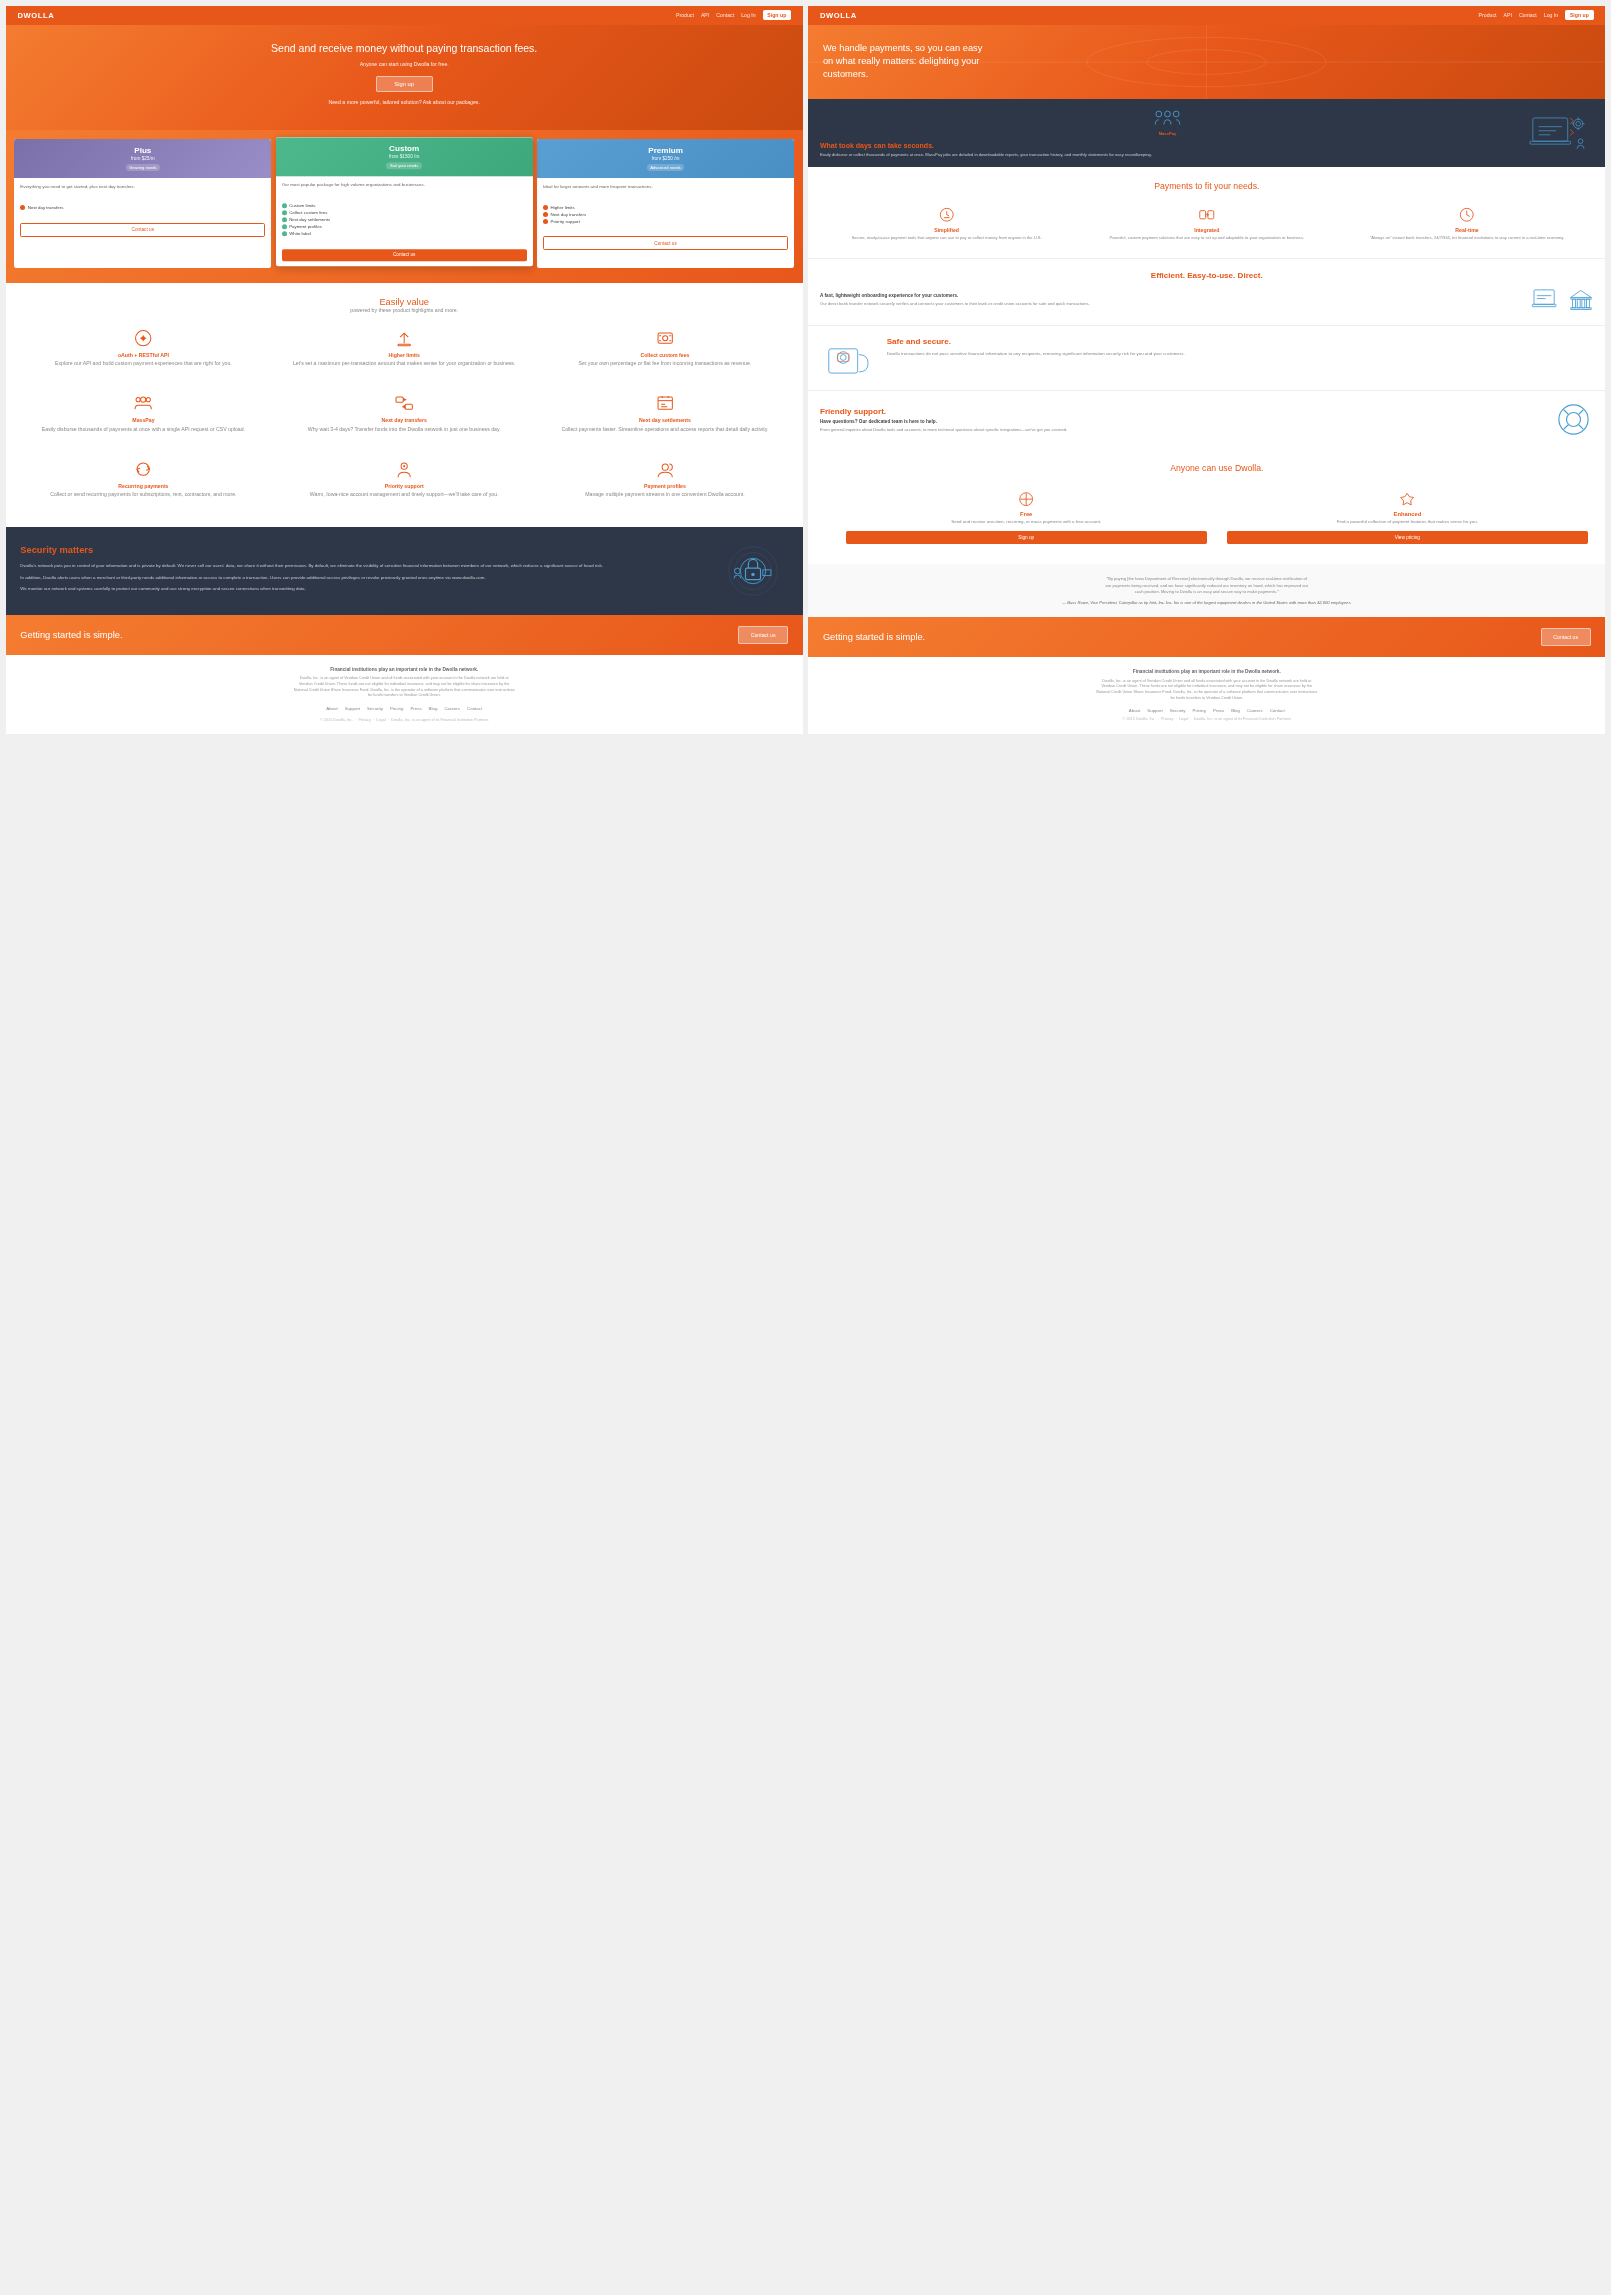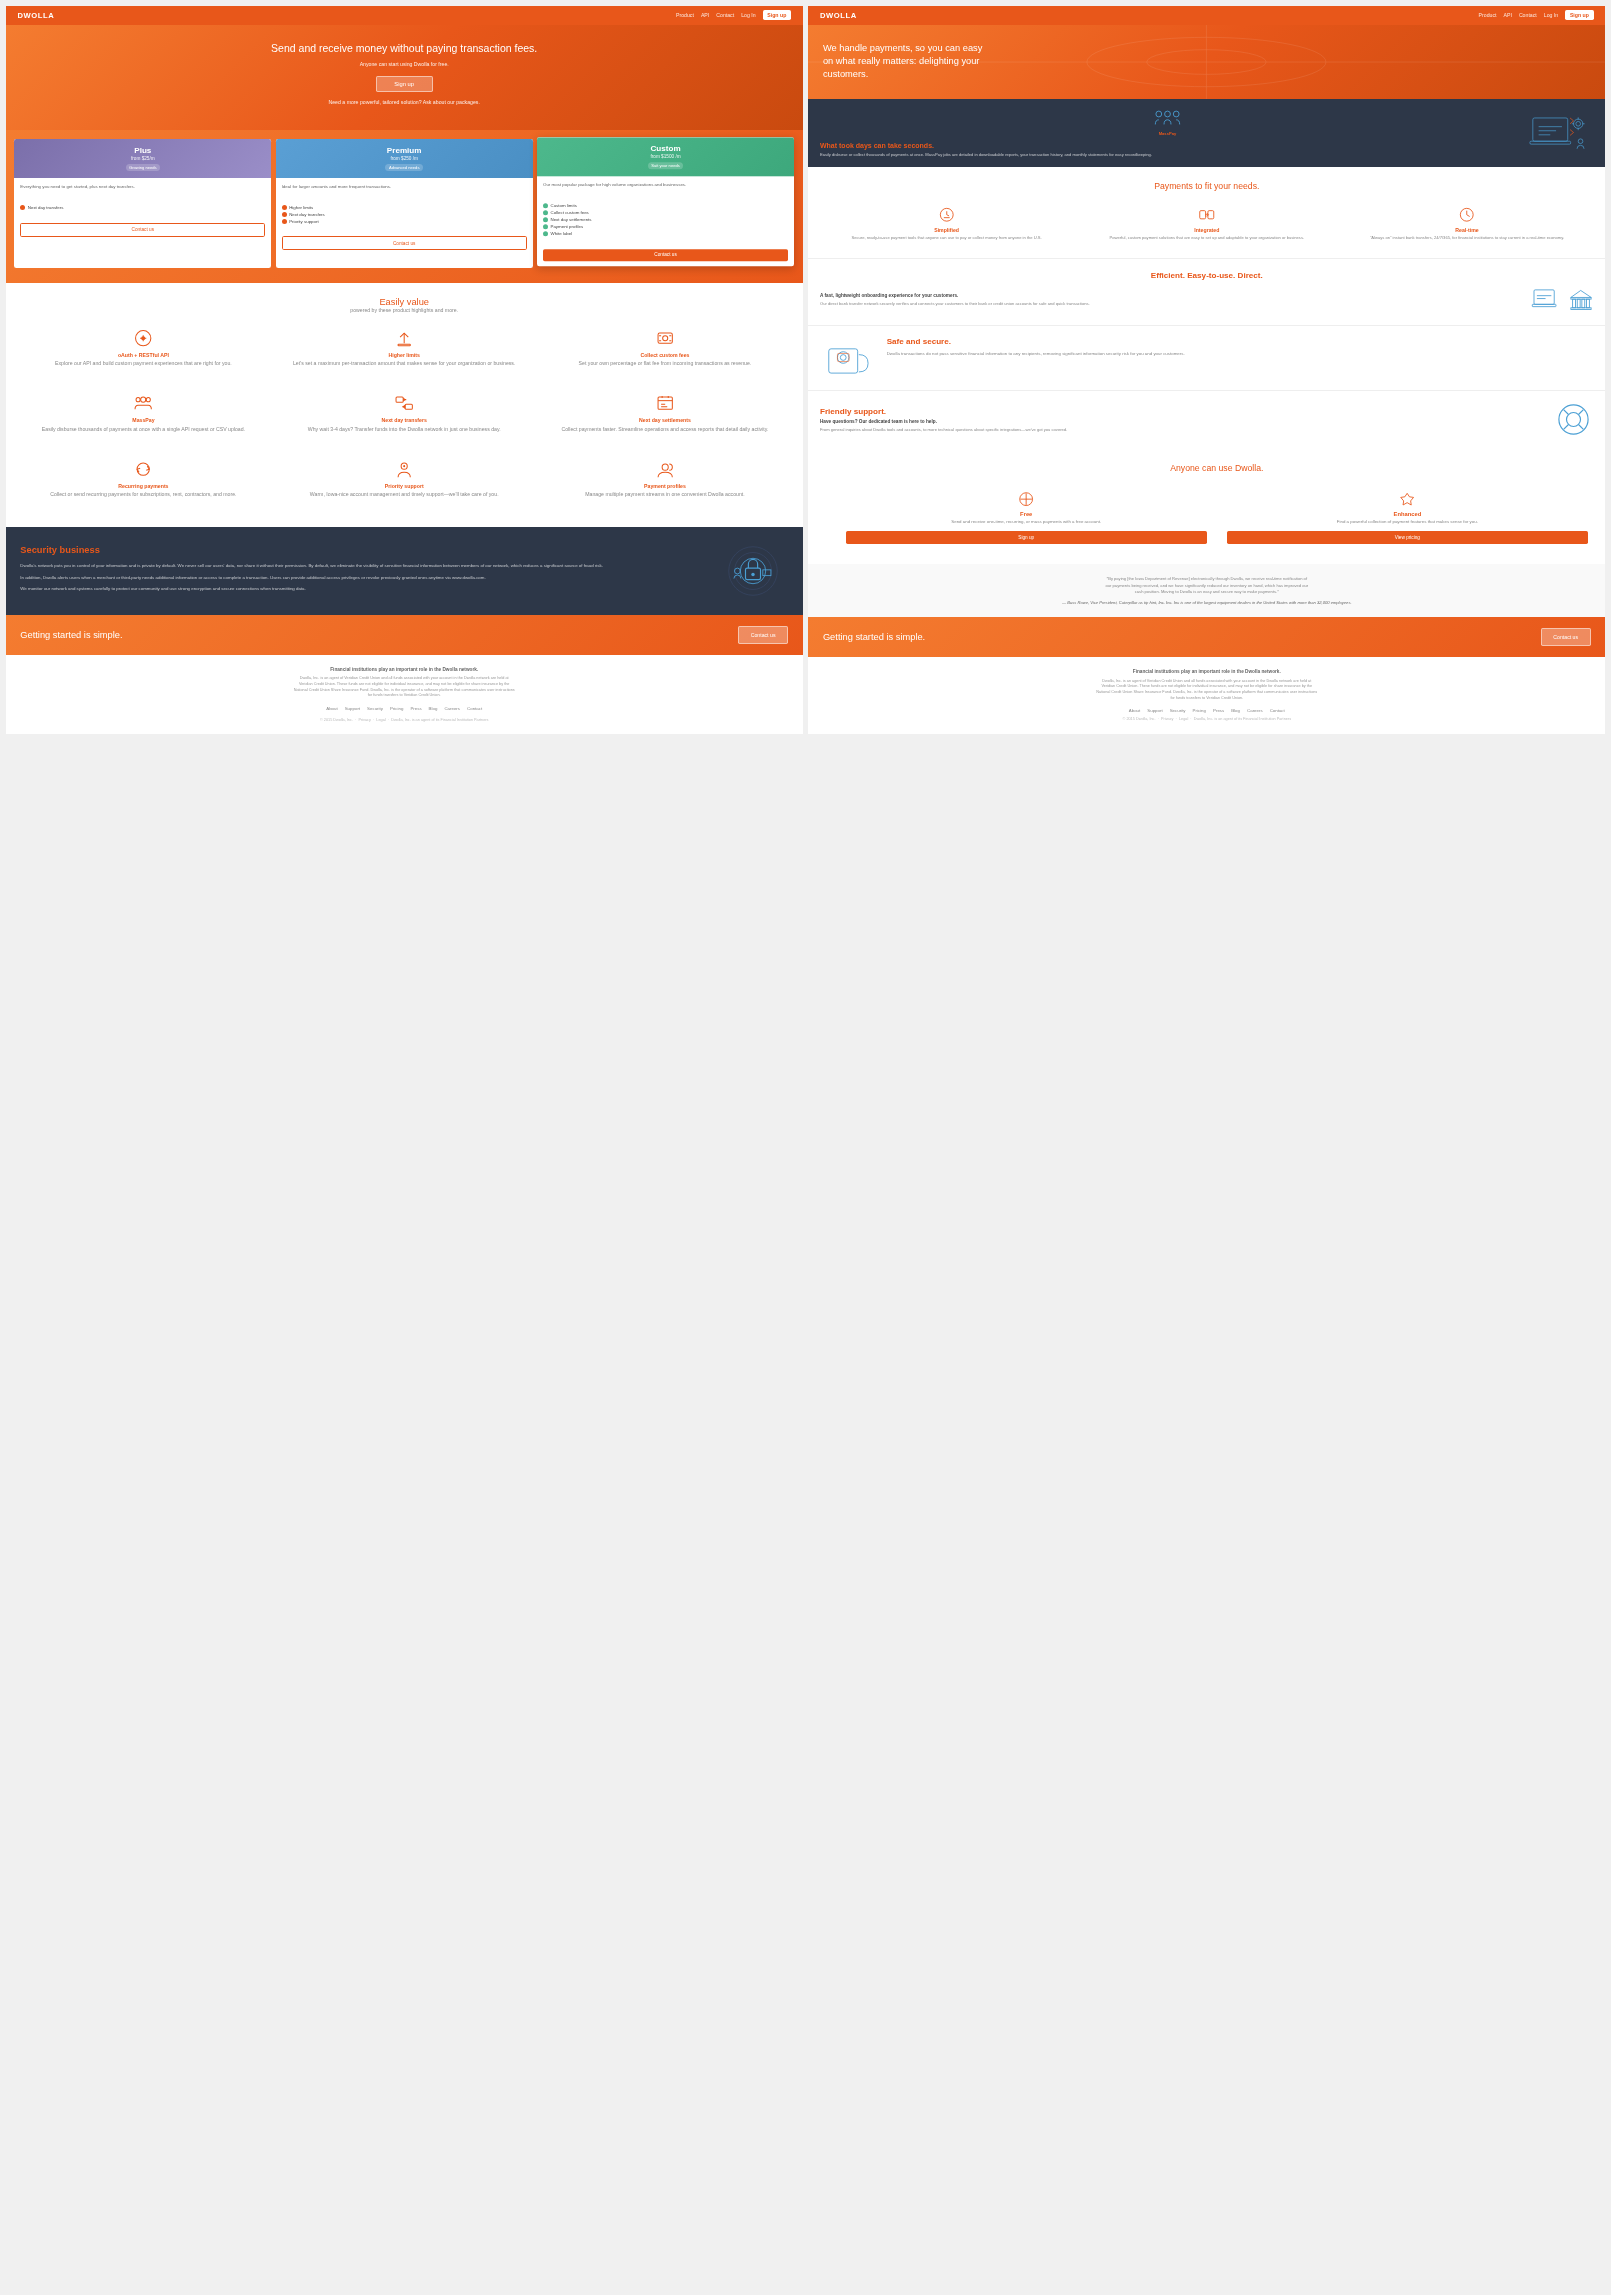--- a/index.html
+++ b/index.html
@@ -530,46 +530,20 @@
           <div class="card-header-plus">
             <div class="card-plan-name">Plus</div>
             <div class="card-price">from $25/m</div>
             <span class="card-badge">Growing needs</span>
           </div>
           <div class="card-body">
             <p class="card-desc">Everything you need to get started, plus next day transfers.</p>
             <div class="card-feature">
               <span class="check-icon orange"></span>
               <span>Next day transfers</span>
-            </div>
-          </div>
-          <div class="card-footer">
-            <button class="contact-btn-outline">Contact us</button>
-          </div>
-        </div>
-
-        <div class="pricing-card">
-          <div class="card-header-premium">
-            <div class="card-plan-name">Premium</div>
-            <div class="card-price">from $250 /m</div>
-            <span class="card-badge">Advanced needs</span>
-          </div>
-          <div class="card-body">
-            <p class="card-desc">Ideal for larger amounts and more frequent transactions.</p>
-            <div class="card-feature">
-              <span class="check-icon orange"></span>
-              <span>Higher limits</span>
-            </div>
-            <div class="card-feature">
-              <span class="check-icon orange"></span>
-              <span>Next day transfers</span>
-            </div>
-            <div class="card-feature">
-              <span class="check-icon orange"></span>
-              <span>Priority support</span>
             </div>
           </div>
           <div class="card-footer">
             <button class="contact-btn-outline">Contact us</button>
           </div>
         </div>
 
         <div class="pricing-card" style="box-shadow: 0 2.3px 8.7px rgba(0,0,0,0.2); transform: translateY(-1.7px);">
           <div class="card-header-custom">
             <div class="card-plan-name">Custom</div>
@@ -597,20 +571,46 @@
             <div class="card-feature">
               <span class="check-icon green"></span>
               <span>White label</span>
             </div>
           </div>
           <div class="card-footer">
             <button class="contact-btn-solid">Contact us</button>
           </div>
         </div>
 
+        <div class="pricing-card">
+          <div class="card-header-premium">
+            <div class="card-plan-name">Premium</div>
+            <div class="card-price">from $250 /m</div>
+            <span class="card-badge">Advanced needs</span>
+          </div>
+          <div class="card-body">
+            <p class="card-desc">Ideal for larger amounts and more frequent transactions.</p>
+            <div class="card-feature">
+              <span class="check-icon orange"></span>
+              <span>Higher limits</span>
+            </div>
+            <div class="card-feature">
+              <span class="check-icon orange"></span>
+              <span>Next day transfers</span>
+            </div>
+            <div class="card-feature">
+              <span class="check-icon orange"></span>
+              <span>Priority support</span>
+            </div>
+          </div>
+          <div class="card-footer">
+            <button class="contact-btn-outline">Contact us</button>
+          </div>
+        </div>
+
       </div>
     </div>
 
     <div class="create-value">
       <h2>Easily value</h2>
       <p>powered by these product highlights and more.</p>
       <div class="features-grid">
         <div class="feature-item">
           <div class="feature-icon">
             <svg viewBox="0 0 40 40" fill="none" stroke="#e8571a" stroke-width="2">
@@ -712,21 +712,21 @@
             </svg>
           </div>
           <div class="feature-title">Payment profiles</div>
           <p class="feature-desc">Manage multiple payment streams in one convenient Dwolla account.</p>
         </div>
       </div>
     </div>
 
     <div class="security-section">
       <div class="security-text">
-        <h2>Security business</h2>
+        <h2>Security matters</h2>
         <p>Dwolla's network puts you in control of your information and is private by default. We never sell our users' data, nor share it without their permission. By default, we eliminate the visibility of sensitive financial information between members of our network, which reduces a significant source of fraud risk.</p>
         <p>In addition, Dwolla alerts users when a merchant or third-party needs additional information or access to complete a transaction. Users can provide additional access privileges or revoke previously granted ones anytime via www.dwolla.com.</p>
         <p>We monitor our network and systems carefully to protect our community and use strong encryption and secure connections when transmitting data.</p>
       </div>
       <div class="security-icon">
         <svg width="52" height="52" viewBox="0 0 90 90" fill="none">
           <circle cx="45" cy="45" r="42" stroke="#3a4a6b" stroke-width="1"></circle>
           <circle cx="45" cy="45" r="32" stroke="#3a4a6b" stroke-width="1"></circle>
           <circle cx="45" cy="45" r="22" stroke="#4a9fd4" stroke-width="1.5"></circle>
           <rect x="32" y="40" width="26" height="20" rx="3" stroke="#4a9fd4" stroke-width="2"></rect>

